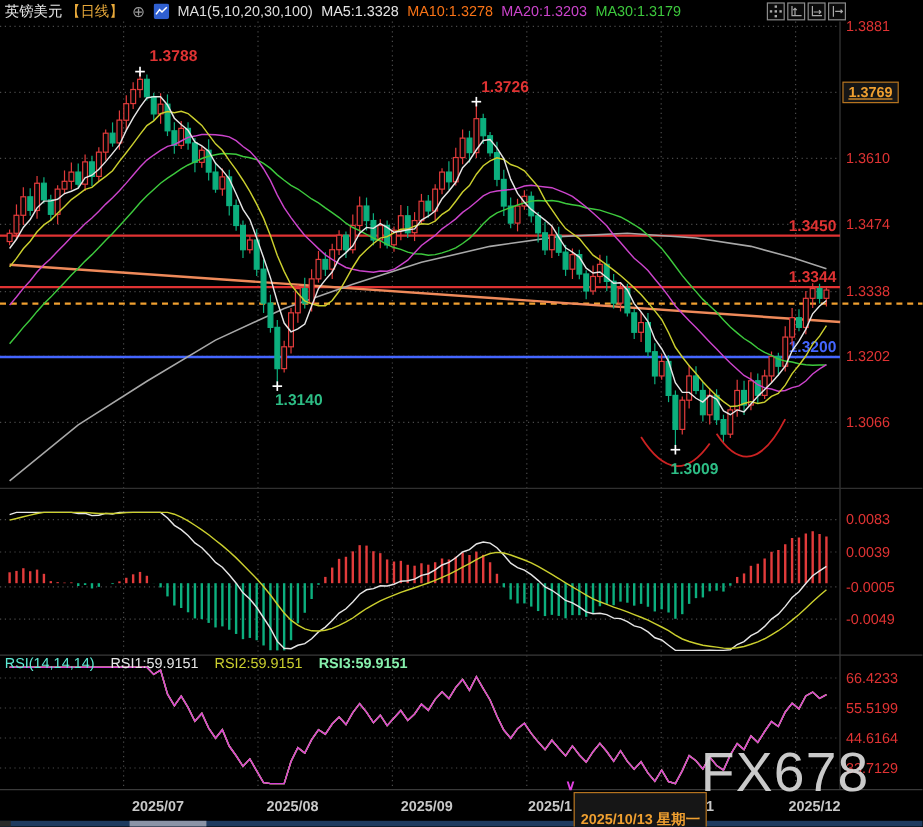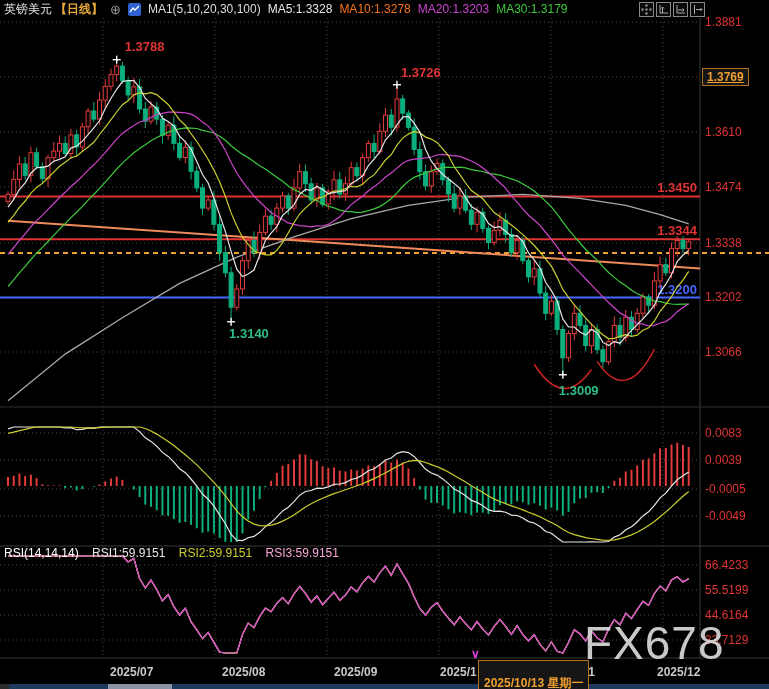--- a/index.html
+++ b/index.html
@@ -1,21 +1,21 @@
 <!DOCTYPE html>
 <html><head>
 <meta charset="utf-8">
 <style>
   html,body{margin:0;padding:0;background:#000;}
   #app{position:relative;width:769px;height:689px;background:#000;overflow:hidden;
        font-family:"Liberation Sans",sans-serif;}
   .topbar{position:absolute;left:0;top:0;width:769px;height:18px;display:flex;
           align-items:center;gap:7px;padding-left:4px;font-size:12px;white-space:nowrap;}
   .topbar .t{font-weight:normal;color:#e6e6e6;}
-  .topbar .badge{color:#e8a93a;font-weight:bold;}
+  .topbar .badge{color:#e8a93a;font-weight:normal;}
   .topbar .plus{color:#999;font-size:13px;}
   .legend{font-size:12px;}
   .toolbar{position:absolute;right:64px;top:2px;display:flex;gap:2px;}
   .tico{width:13px;height:13px;border:1px solid #8a8a8a;display:inline-flex;
         align-items:center;justify-content:center;background:#0a0a0a;}
   .pricebox{position:absolute;left:702px;top:68px;border:1px solid #b5731f;background:#161616;
             color:#f0a030;font-size:12px;font-weight:bold;padding:1px 4px;text-decoration:underline;}
   .datebox{position:absolute;left:478px;top:660px;border:1px solid #b5731f;background:#161616;
            color:#f0a030;font-size:12px;font-weight:bold;padding:14px 5px;z-index:4;}
   .carrow{position:absolute;left:471px;top:647px;color:#e040e0;font-size:12px;font-weight:bold;z-index:5;}
@@ -539,24 +539,24 @@
     <span class="tico">
         <svg width="11" height="11" viewBox="0 0 11 11">
           <path d="M2.5,1 V10" fill="none" stroke="#aaa"></path>
           <path d="M4,5.5 H10 M8.5,4 L10,5.5 L8.5,7" fill="none" stroke="#aaa"></path>
         </svg>
       </span>
   </div>
 
 
   <div class="paneheader" style="top:546px;">
-    <span style="color: #ffffff;">RSI(14,14,14)</span>
+    <span style="color: #5eead4;">RSI(14,14,14)</span>
     <span style="color: rgb(230, 230, 230);">RSI1:59.9151</span>
     <span style="color: rgb(203, 207, 46);">RSI2:59.9151</span>
-    <span style="color: #f9a8d4;">RSI3:59.9151</span>
+    <span style="color: #86efac; font-weight: bold;">RSI3:59.9151</span>
   </div>
 
   <div class="pricebox">1.3769</div>
   <div class="carrow">∨</div>
   <div class="datebox">2025/10/13 星期一</div>
 
   <div class="watermark">FX678</div>
 
   <div class="scrollbar">
     <div class="scrollthumb"></div>

